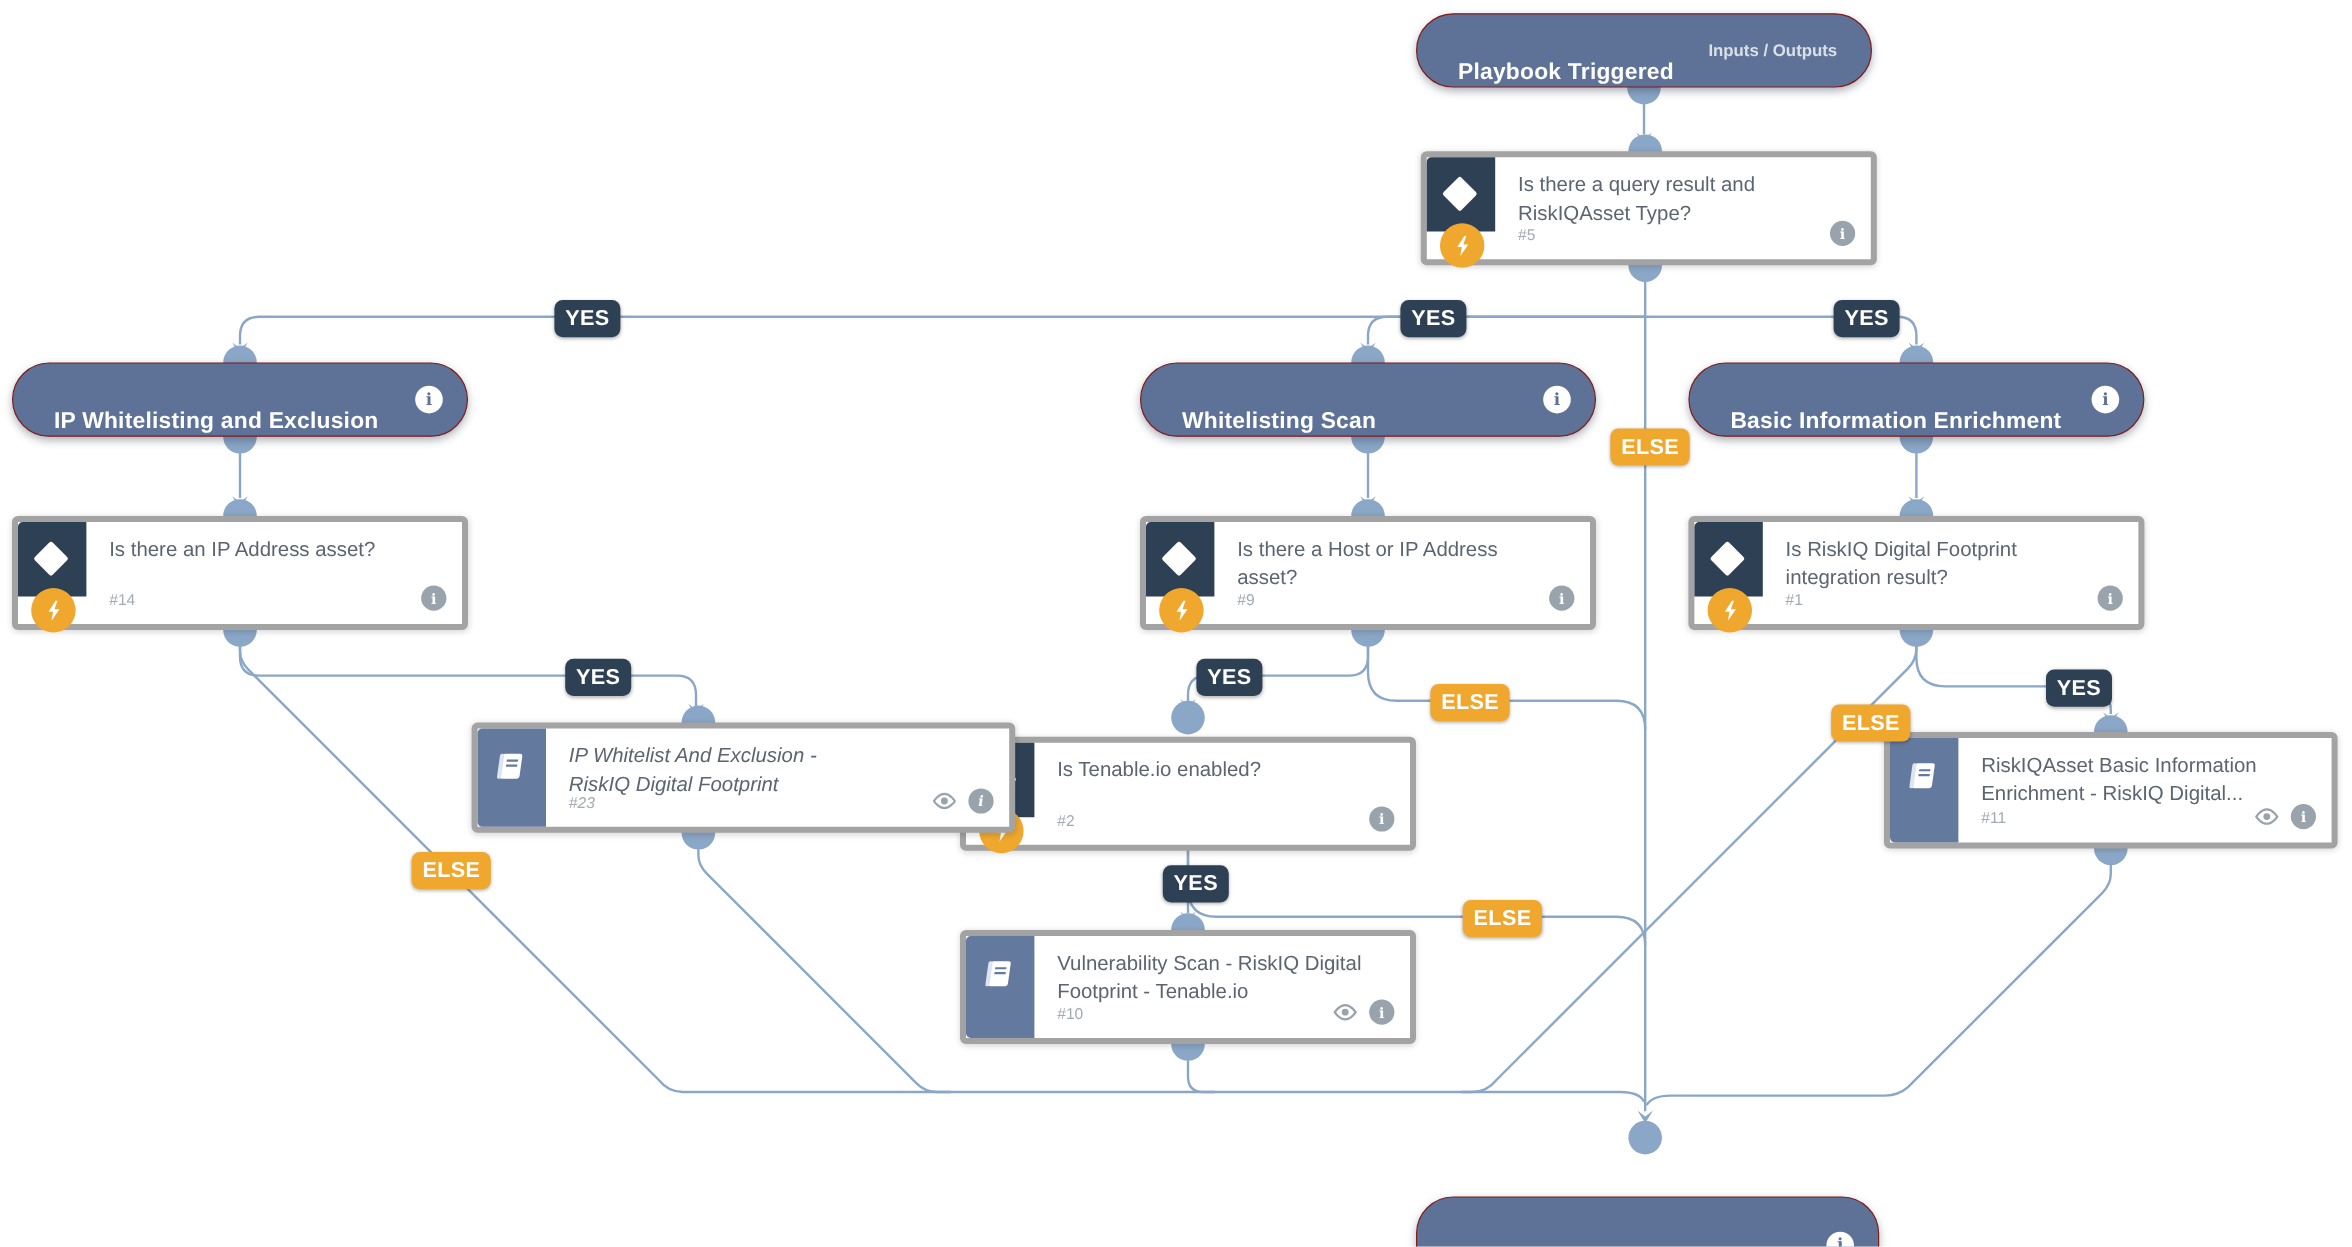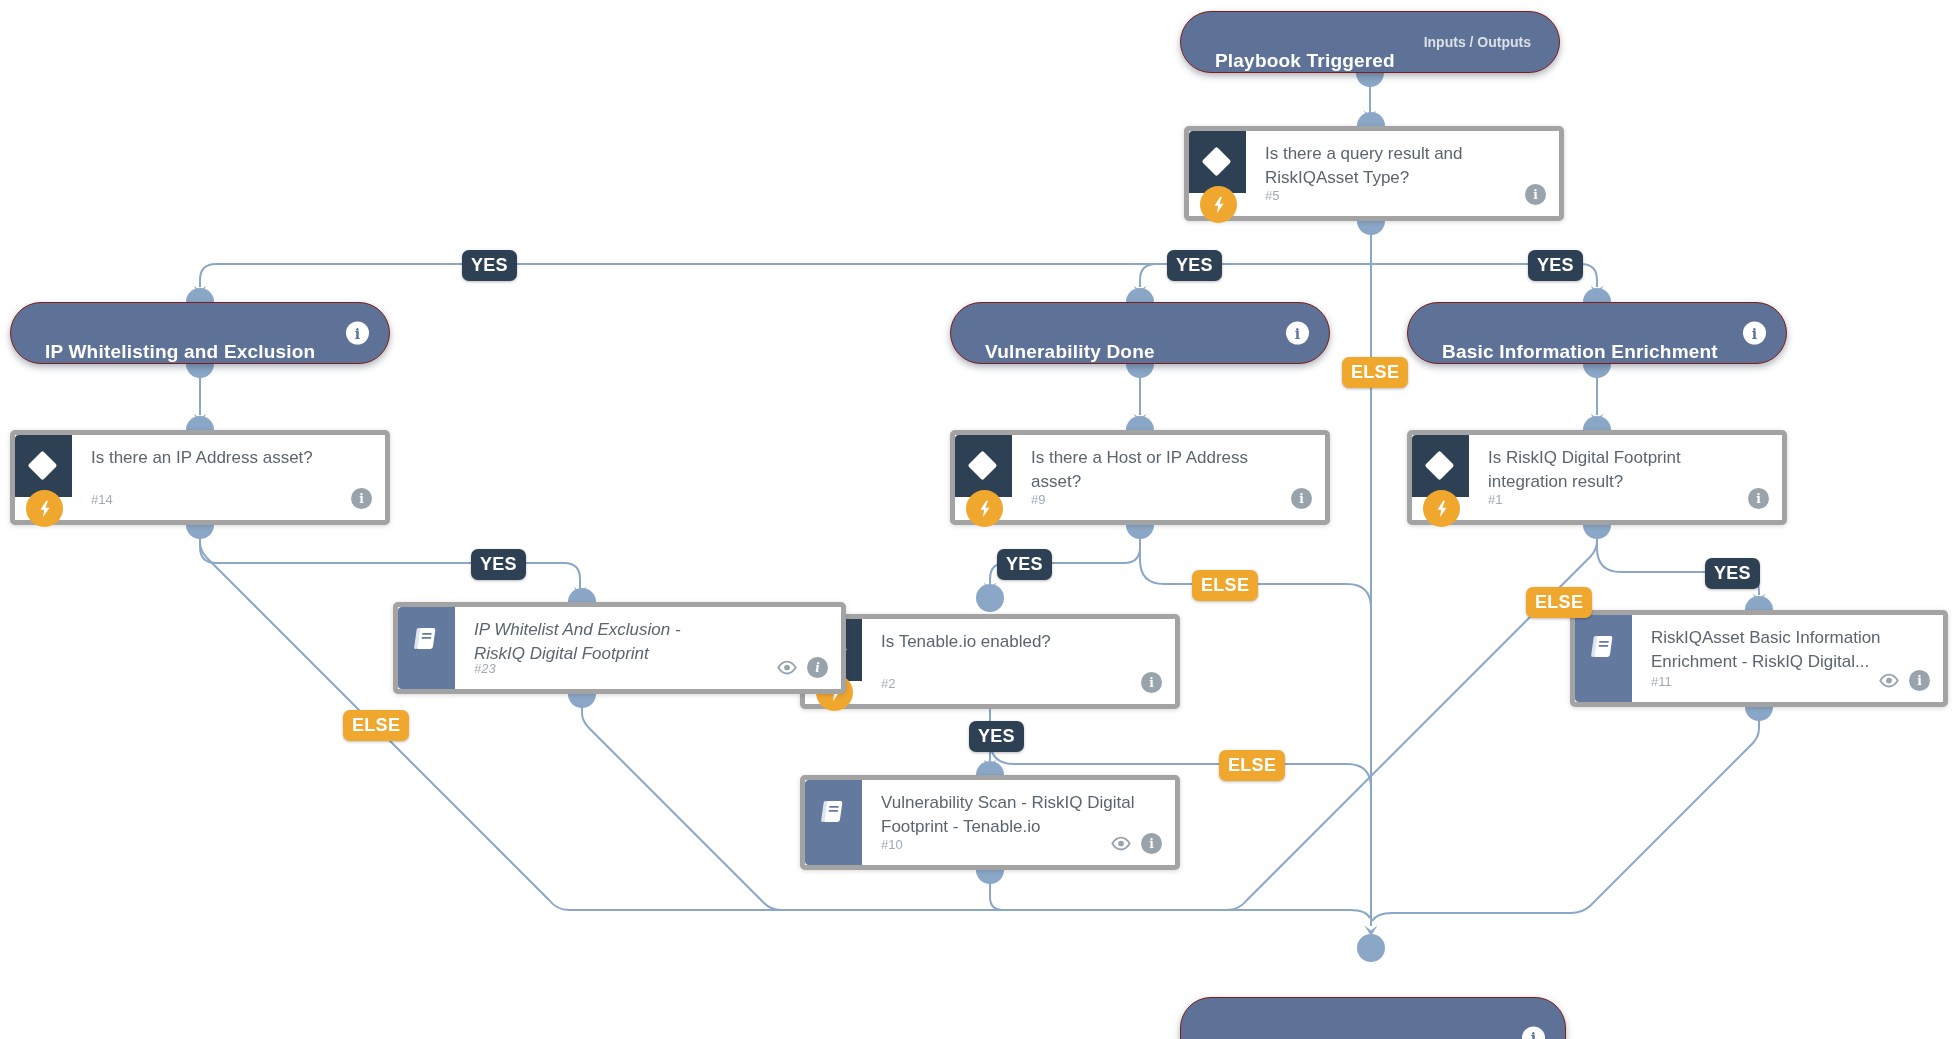--- a/index.html
+++ b/index.html
@@ -132,21 +132,21 @@
     <span class="pill-label">Playbook Triggered</span>
     <span class="pill-meta">Inputs / Outputs</span>
   </div>
 
   <div class="pill" style="left:10px;top:302px;width:380px;">
     <span class="pill-label">IP Whitelisting and Exclusion</span>
     <span class="pill-info">i</span>
   </div>
 
   <div class="pill" style="left:950px;top:302px;width:380px;">
-    <span class="pill-label">Vulnerability Done</span>
+    <span class="pill-label">Whitelisting Scan</span>
     <span class="pill-info">i</span>
   </div>
 
   <div class="pill" style="left:1407px;top:302px;width:380px;">
     <span class="pill-label">Basic Information Enrichment</span>
     <span class="pill-info">i</span>
   </div>
 
   <div class="pill" style="left:1180px;top:997px;width:386px;height:81px;">
     <span class="pill-label">Done</span>

